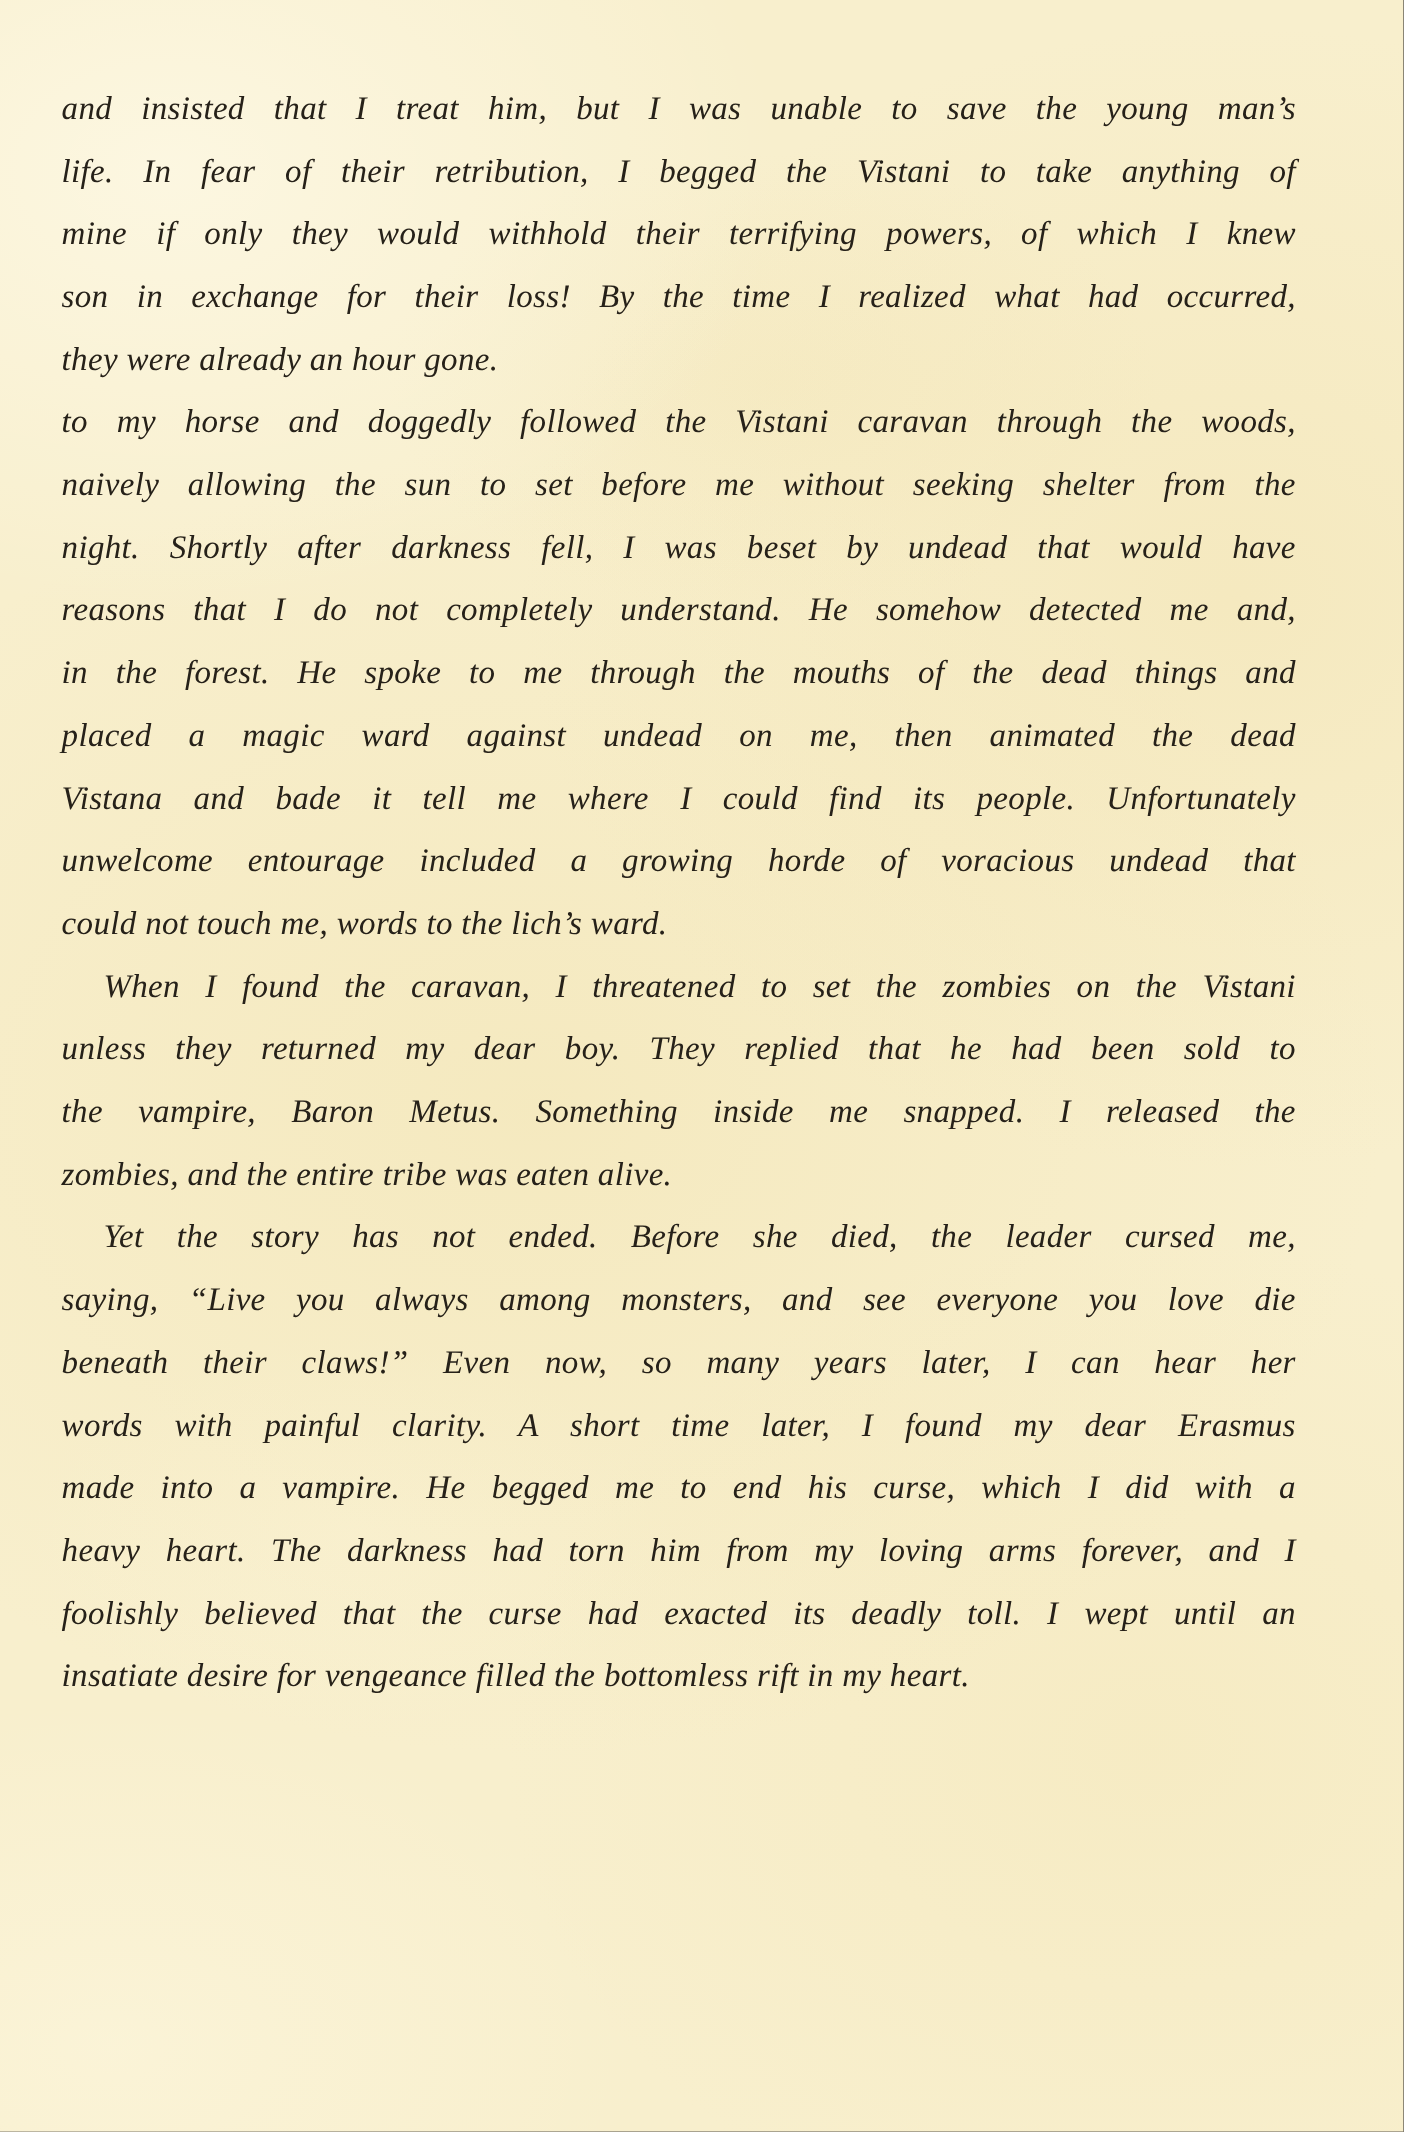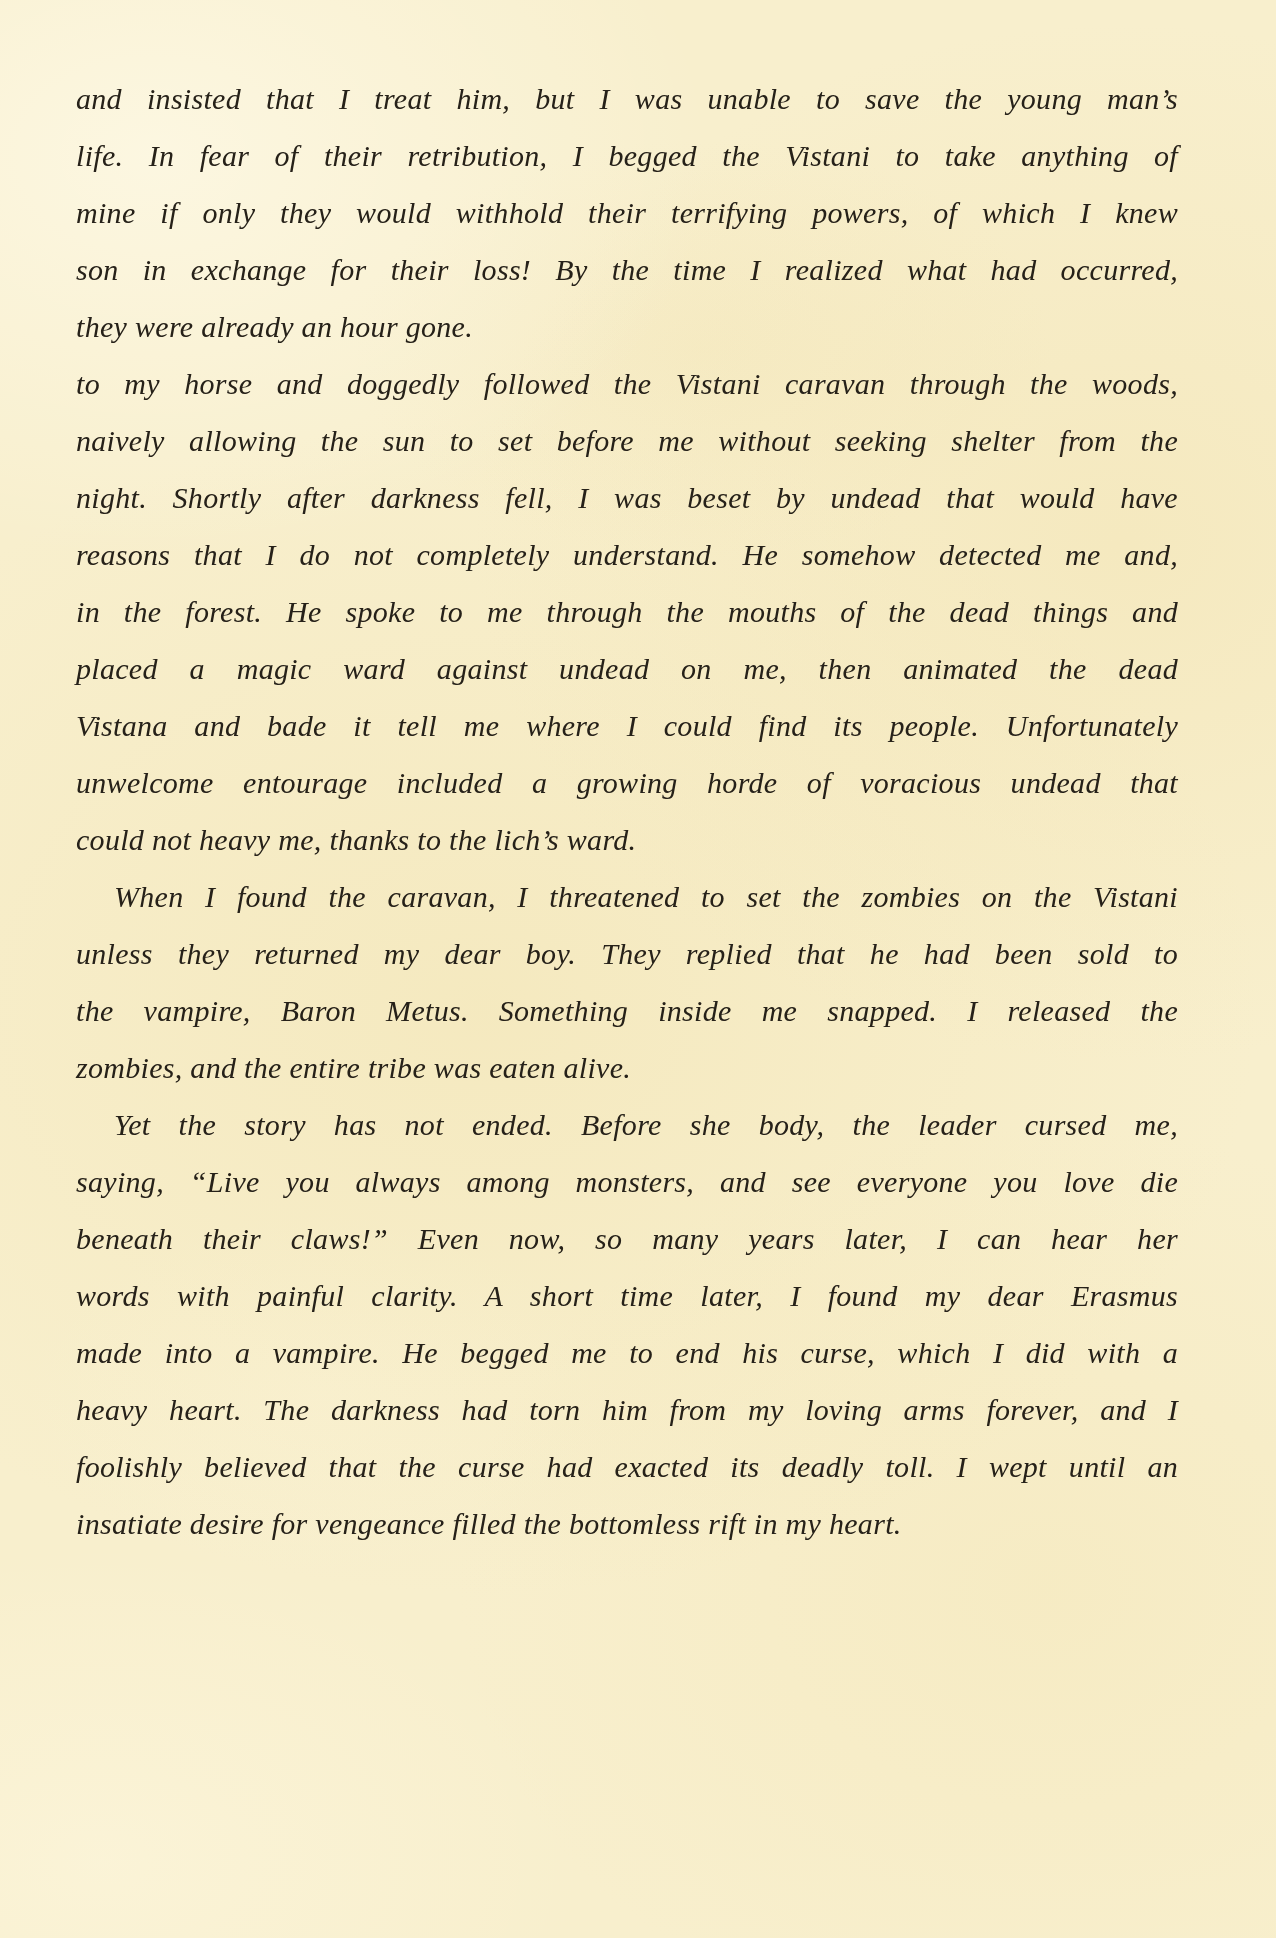--- a/index.html
+++ b/index.html
@@ -19,21 +19,21 @@
       radial-gradient(ellipse 1000px 800px at 88% 28%, rgba(240,223,168,0.38), transparent 65%),
       radial-gradient(ellipse 1250px 950px at 38% 52%, rgba(238,221,162,0.32), transparent 62%),
       radial-gradient(ellipse 950px 750px at 82% 82%, rgba(243,229,180,0.38), transparent 62%),
       radial-gradient(ellipse 800px 520px at 8% 96%,  rgba(253,247,223,0.55), transparent 60%),
       radial-gradient(ellipse 500px 300px at 55% 18%, rgba(241,226,175,0.28), transparent 70%),
       radial-gradient(ellipse 420px 260px at 25% 72%, rgba(252,245,218,0.40), transparent 70%);
   }
   .text-block {
     position: absolute;
     top: 70px;
-    left: 76px;
+    left: 56px;
     right: 98px;
   }
   .paragraph {
     margin: 0;
     padding: 0;
   }
   .line {
     font-family: "Liberation Serif", "DejaVu Serif", serif;
     font-style: italic;
     font-size: 30px;
@@ -66,30 +66,30 @@
       </div>
       <div class="paragraph">
         <div class="line">to my horse and doggedly followed the Vistani caravan through the woods,</div>
         <div class="line">naively allowing the sun to set before me without seeking shelter from the</div>
         <div class="line">night. Shortly after darkness fell, I was beset by undead that would have</div>
         <div class="line">reasons that I do not completely understand. He somehow detected me and,</div>
         <div class="line">in the forest. He spoke to me through the mouths of the dead things and</div>
         <div class="line">placed a magic ward against undead on me, then animated the dead</div>
         <div class="line">Vistana and bade it tell me where I could find its people. Unfortunately</div>
         <div class="line">unwelcome entourage included a growing horde of voracious undead that</div>
-        <div class="line para-end">could not heavy me, thanks to the lich’s ward.</div>
+        <div class="line para-end">could not touch me, words to the lich’s ward.</div>
       </div>
       <div class="paragraph">
         <div class="line indent">When I found the caravan, I threatened to set the zombies on the Vistani</div>
         <div class="line">unless they returned my dear boy. They replied that he had been sold to</div>
         <div class="line">the vampire, Baron Metus. Something inside me snapped. I released the</div>
         <div class="line para-end">zombies, and the entire tribe was eaten alive.</div>
       </div>
       <div class="paragraph">
-        <div class="line indent">Yet the story has not ended. Before she body, the leader cursed me,</div>
+        <div class="line indent">Yet the story has not ended. Before she died, the leader cursed me,</div>
         <div class="line">saying, “Live you always among monsters, and see everyone you love die</div>
         <div class="line">beneath their claws!” Even now, so many years later, I can hear her</div>
         <div class="line">words with painful clarity. A short time later, I found my dear Erasmus</div>
         <div class="line">made into a vampire. He begged me to end his curse, which I did with a</div>
         <div class="line">heavy heart. The darkness had torn him from my loving arms forever, and I</div>
         <div class="line">foolishly believed that the curse had exacted its deadly toll. I wept until an</div>
         <div class="line para-end">insatiate desire for vengeance filled the bottomless rift in my heart.</div>
       </div>
     </div>
 </div>

